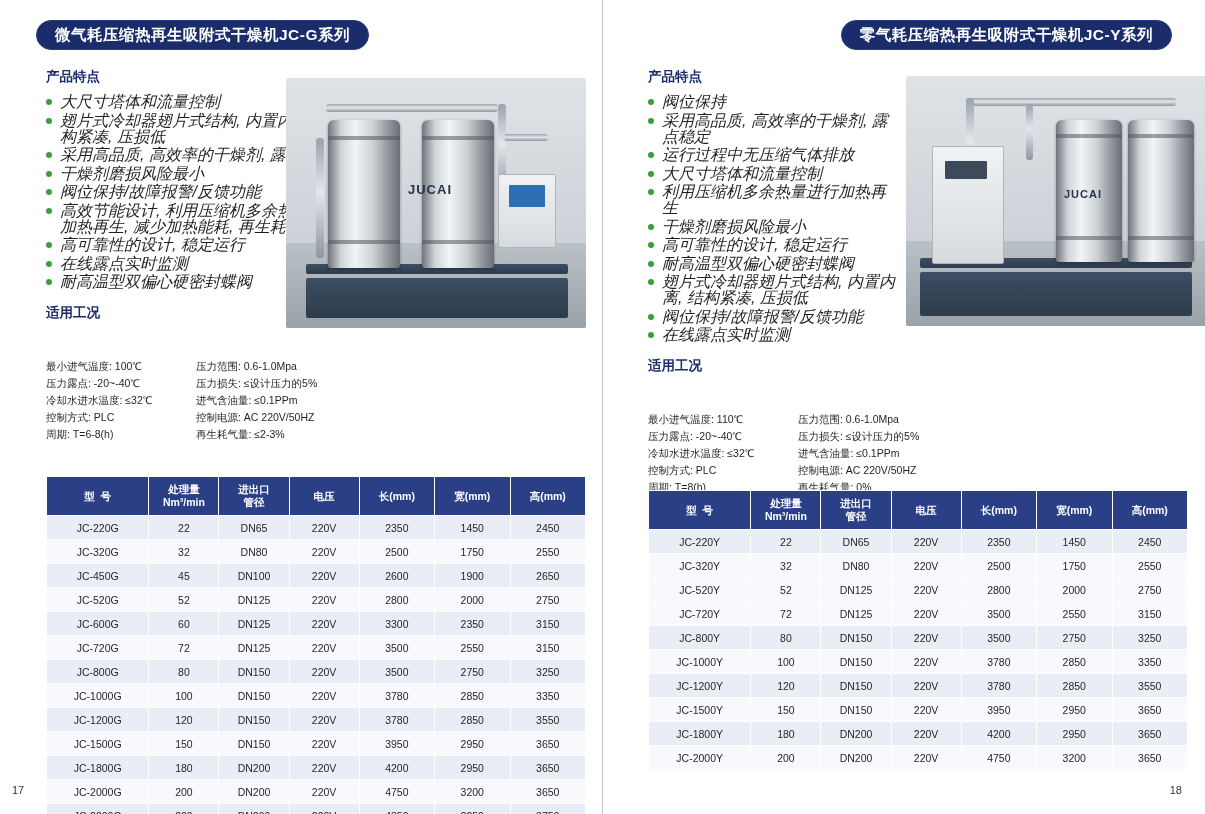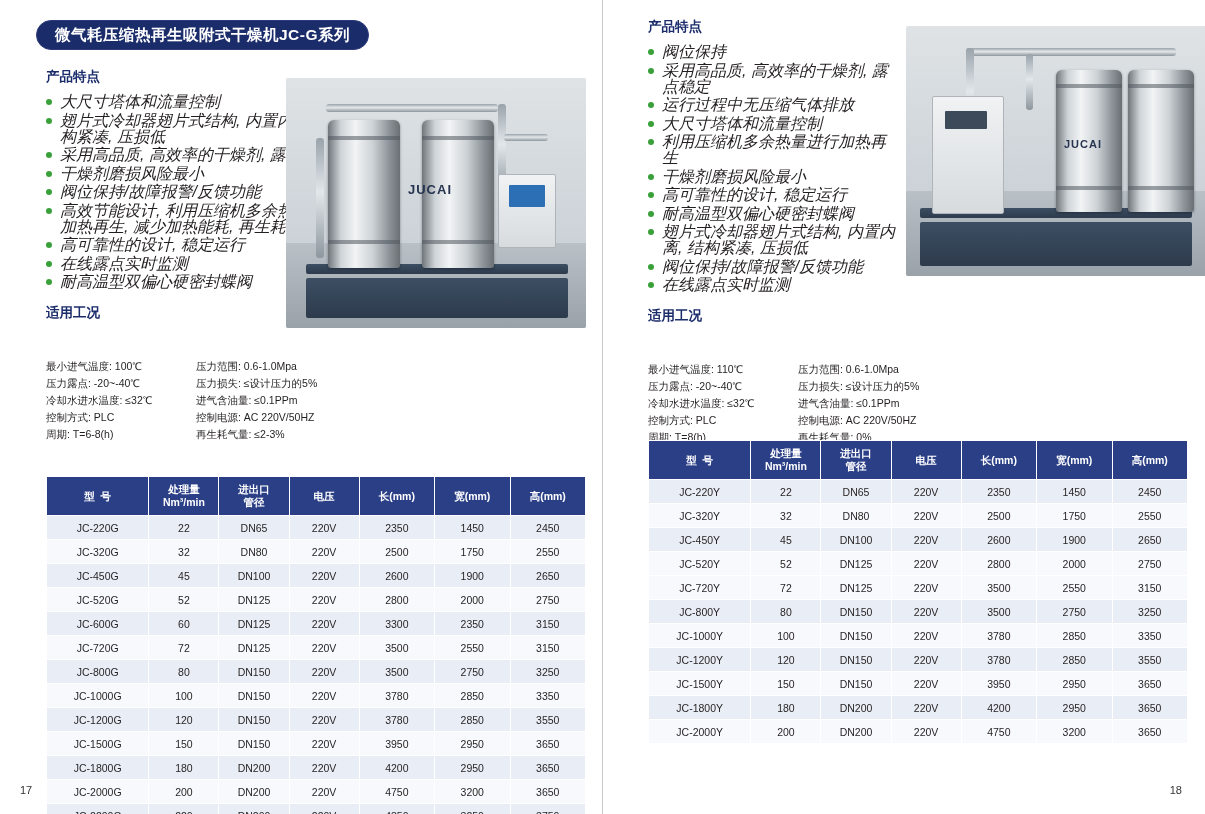--- a/index.html
+++ b/index.html
@@ -203,21 +203,21 @@
   }
   table.spec tr.odd td { background: #e9eef6; }
   table.spec tr.even td { background: #f7f9fc; }
 
   .folio {
     position: absolute;
     bottom: 18px;
     font-size: 11px;
     color: #333;
   }
-  .page.left .folio { left: 20px; }
+  .page.left .folio { left: 12px; }
   .page.right .folio { right: 22px; }
 </style>
 </head>
 <body>
 
 <div class="spread">
 
   <div class="page left">
 
     <div class="banner-wrap">
@@ -427,20 +427,23 @@
 
     </div>
 
     <div class="folio">17</div>
   </div>
 
   <div class="gutter"></div>
 
   <div class="page right">
 
+    <div class="banner-wrap">
+      <div class="banner">零气耗压缩热再生吸附式干燥机JC-Y系列</div>
+    </div>
 
     <div class="content">
 
       <div class="sect-title">产品特点</div>
       <ul class="features wide">
         <li><span class="bullet"></span><span>阀位保持</span></li>
         <li><span class="bullet"></span><span>采用高品质, 高效率的干燥剂, 露点稳定</span></li>
         <li><span class="bullet"></span><span>运行过程中无压缩气体排放</span></li>
         <li><span class="bullet"></span><span>大尺寸塔体和流量控制</span></li>
         <li><span class="bullet"></span><span>利用压缩机多余热量进行加热再生</span></li>
@@ -526,29 +529,20 @@
               </tr>
               <tr class="even">
                 <td>JC-320Y</td>
                 <td>32</td>
                 <td>DN80</td>
                 <td>220V</td>
                 <td>2500</td>
                 <td>1750</td>
                 <td>2550</td>
               </tr>
-              <tr class="odd">
-                <td>JC-450Y</td>
-                <td>45</td>
-                <td>DN100</td>
-                <td>220V</td>
-                <td>2600</td>
-                <td>1900</td>
-                <td>2650</td>
-              </tr>
               <tr class="even">
                 <td>JC-520Y</td>
                 <td>52</td>
                 <td>DN125</td>
                 <td>220V</td>
                 <td>2800</td>
                 <td>2000</td>
                 <td>2750</td>
               </tr>
               <tr class="even">

